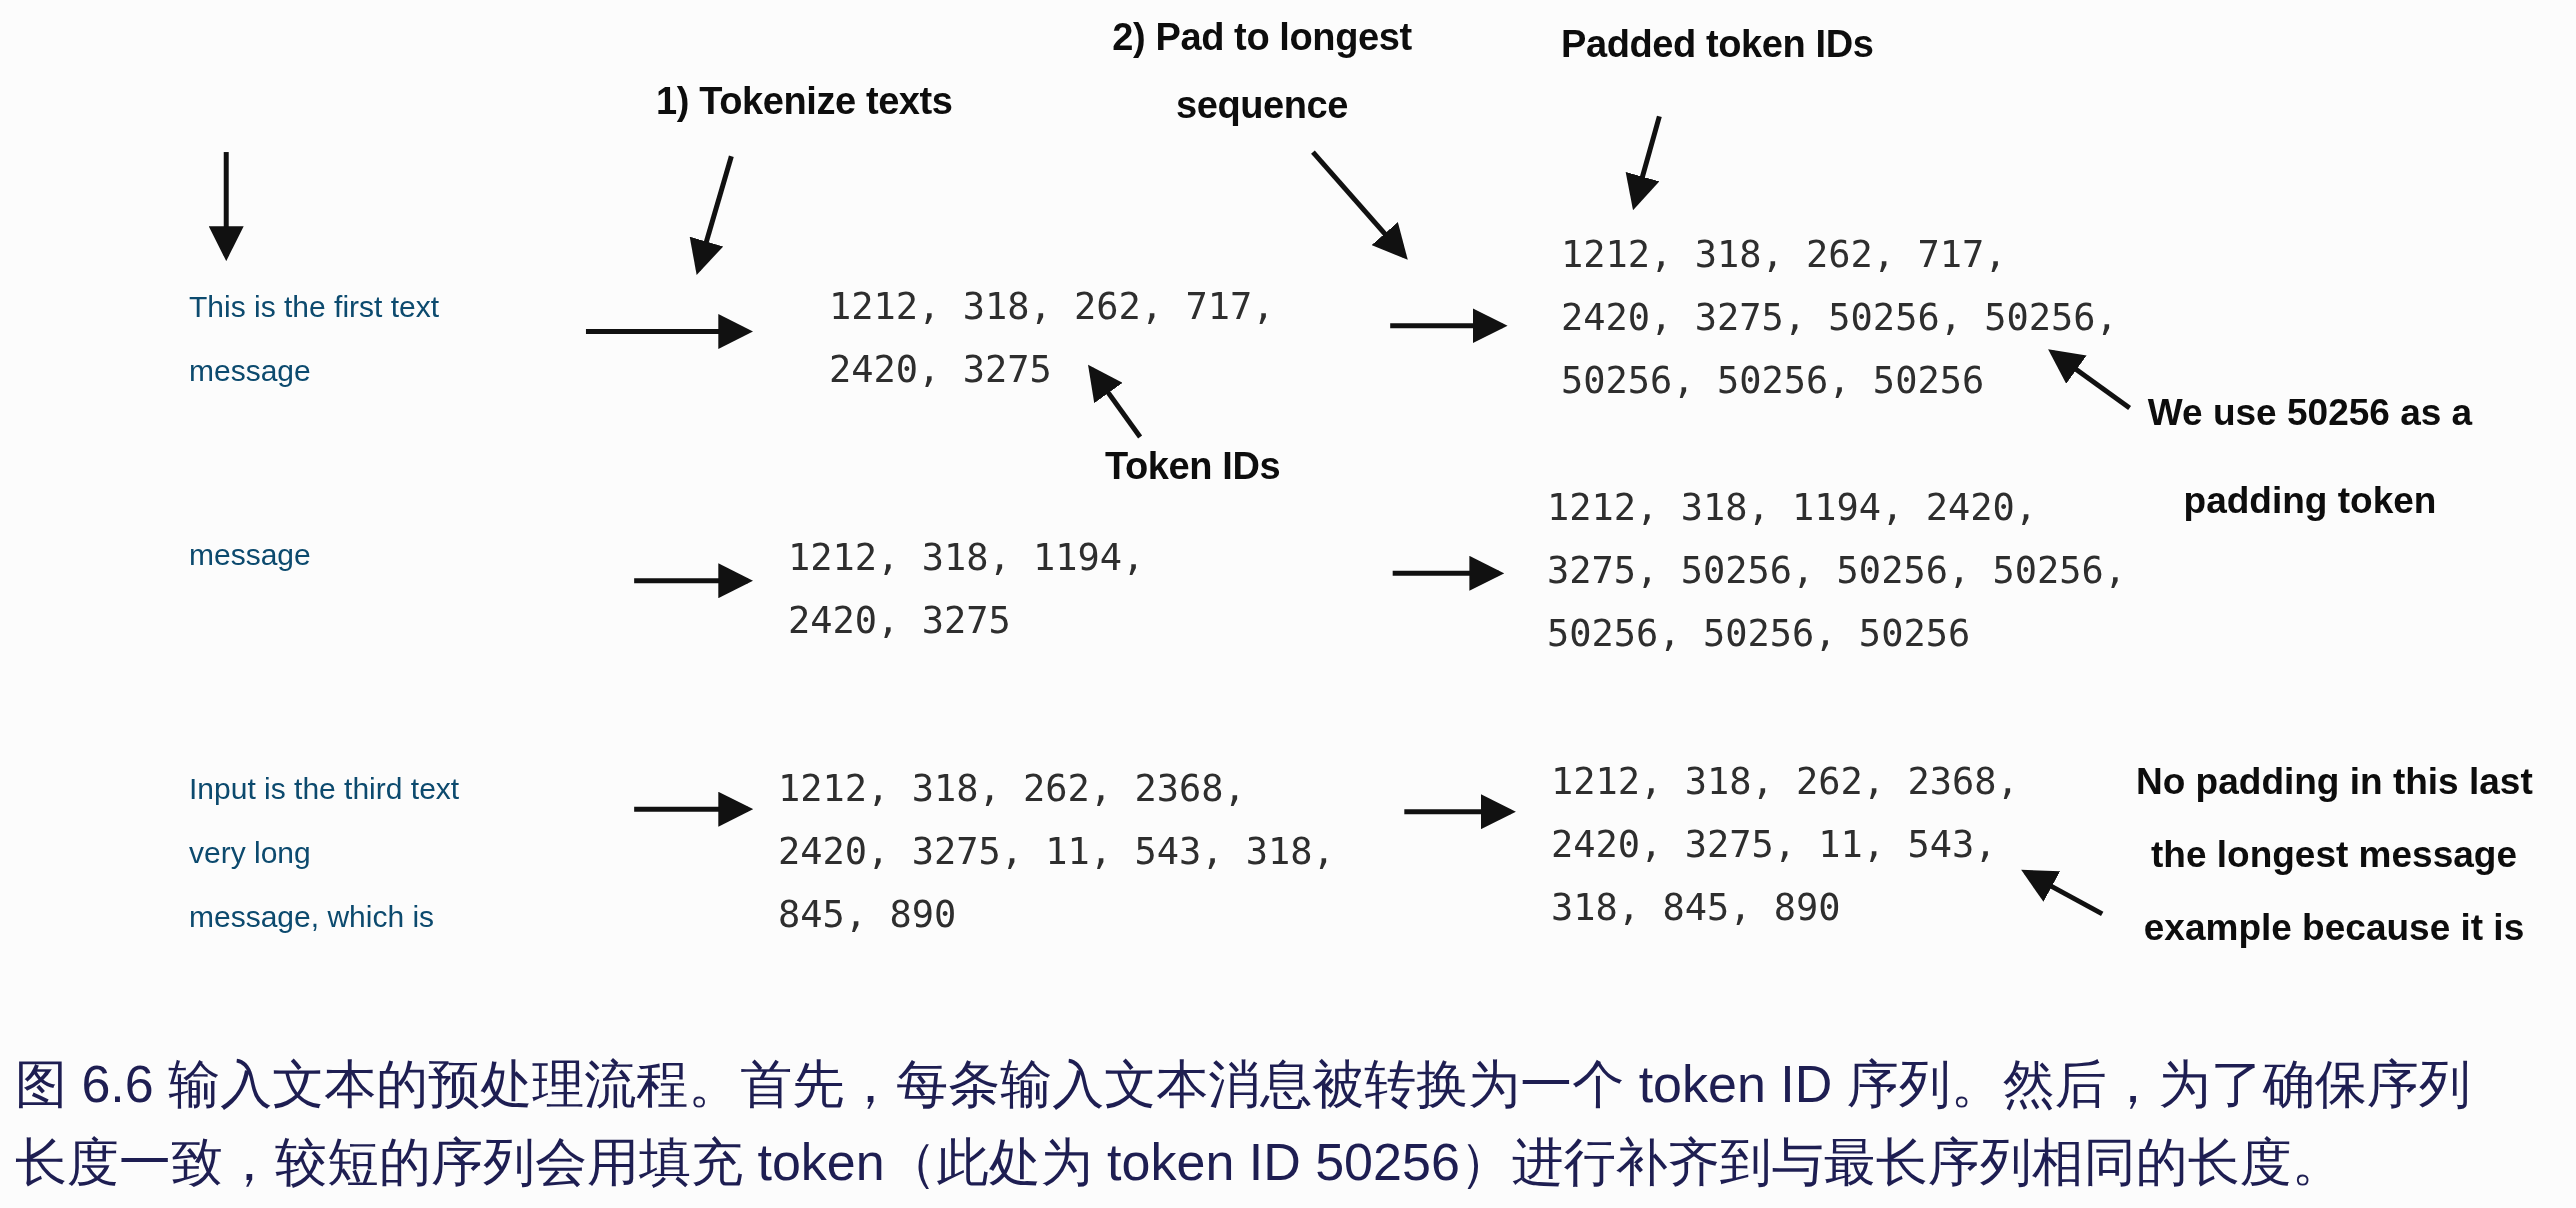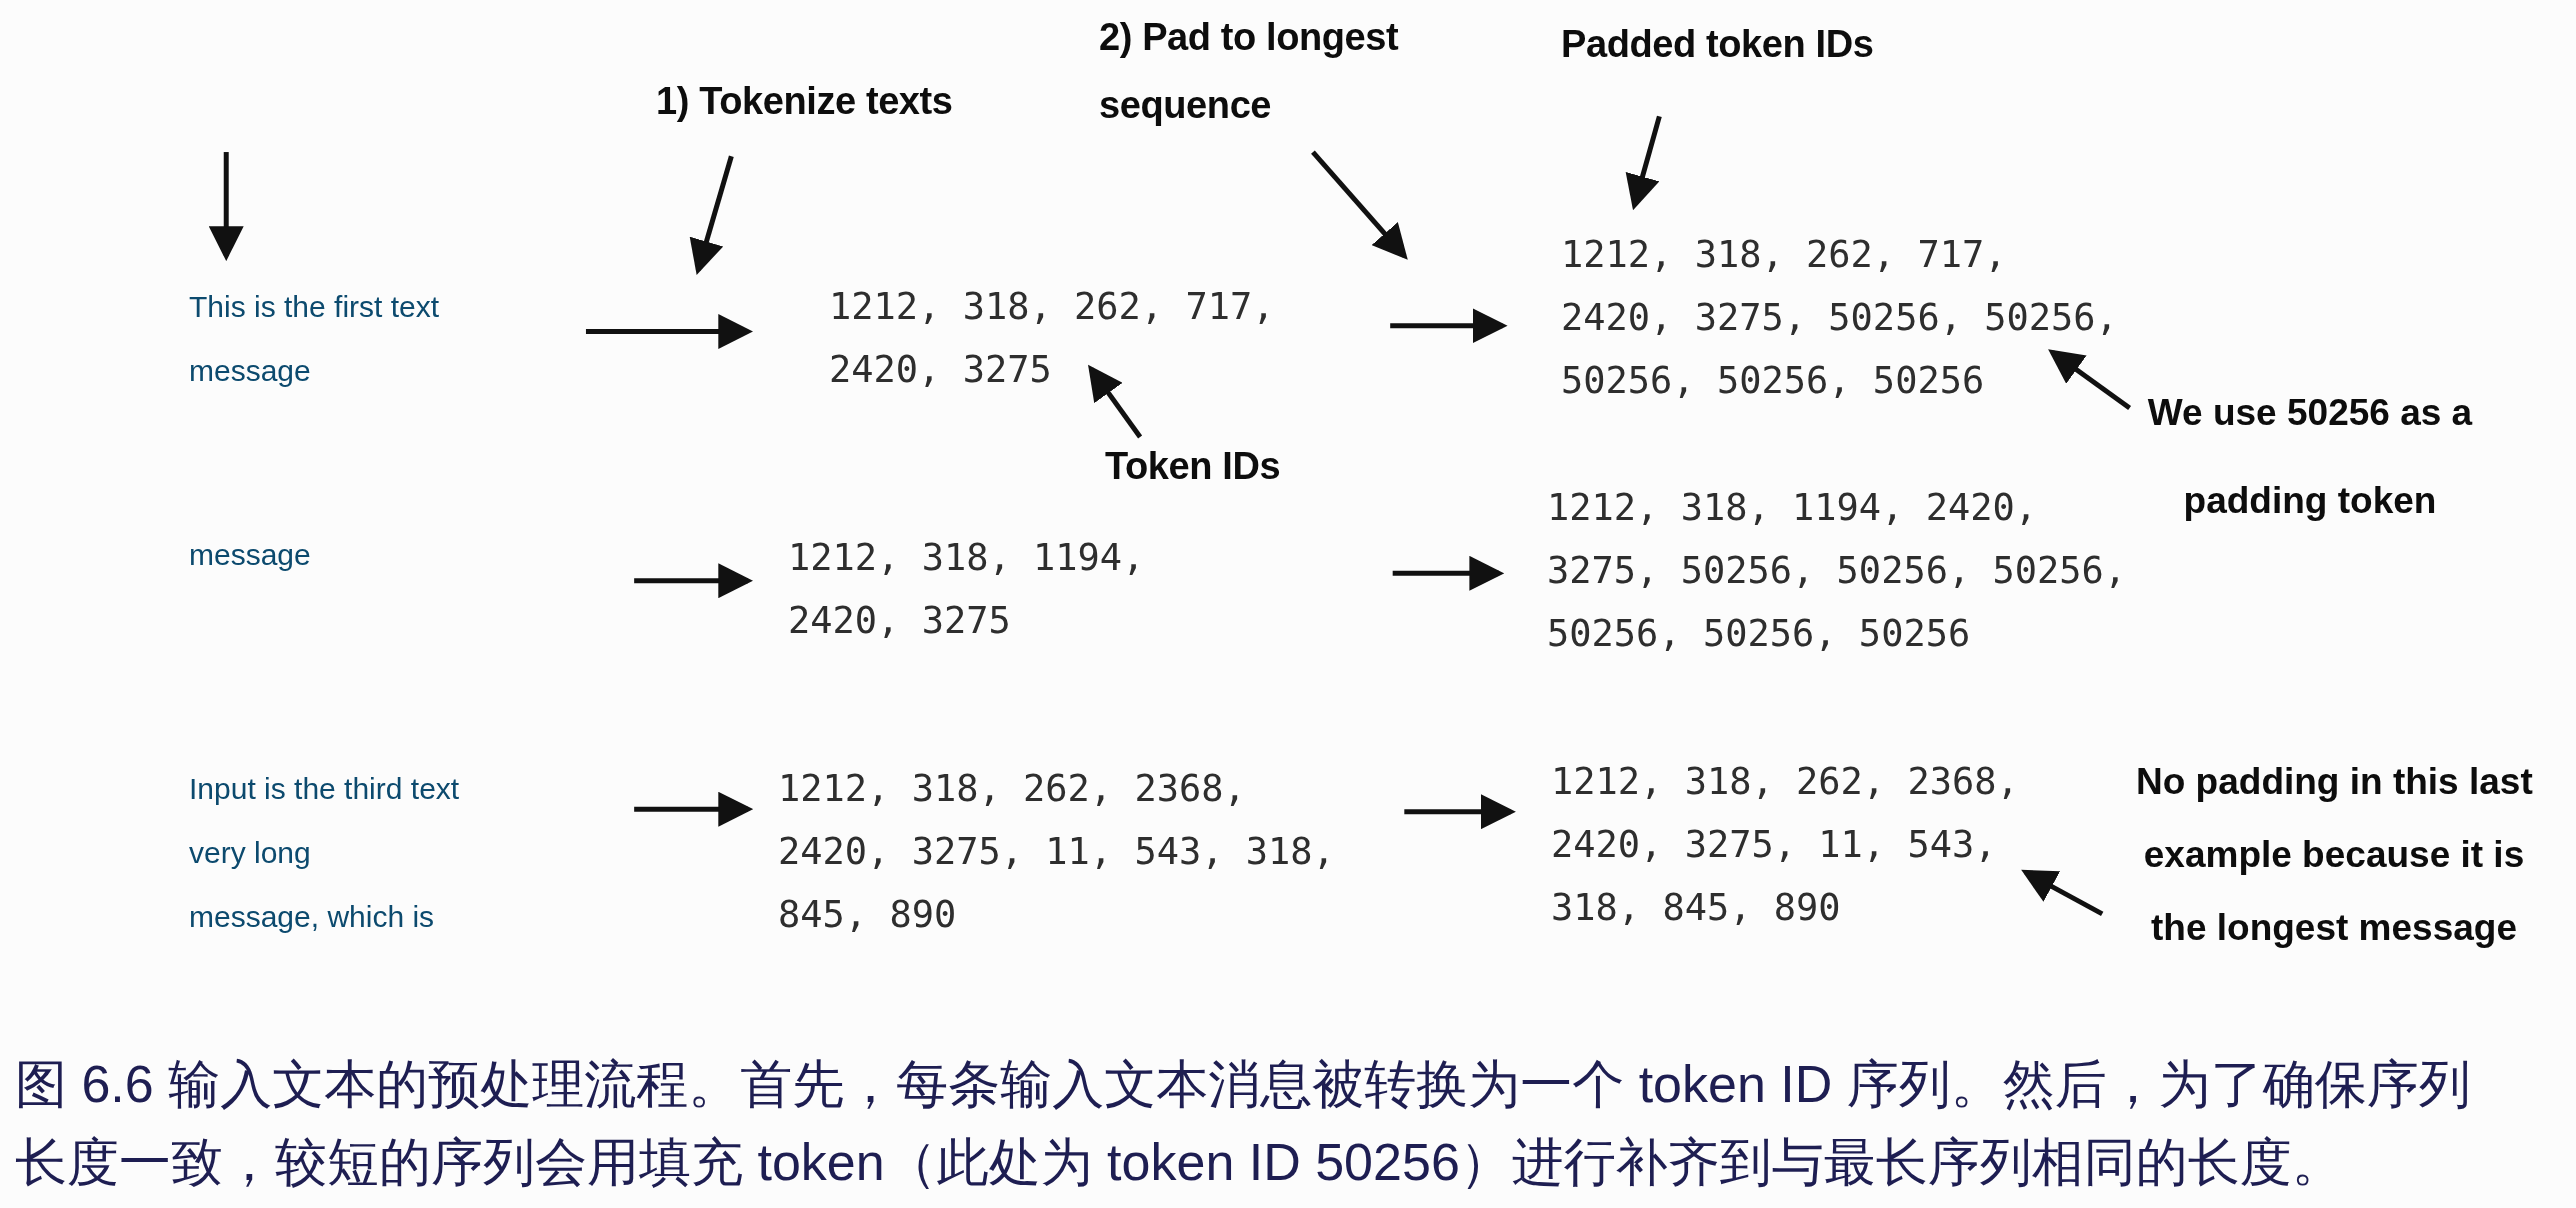--- a/index.html
+++ b/index.html
@@ -6,21 +6,21 @@
   body{
     width:2576px;height:1208px;background:#fcfcfc;position:relative;overflow:hidden;
     font-family:"Liberation Sans",sans-serif;
   }
   #canvas{position:absolute;left:0;top:0;width:2576px;height:1208px;}
   .arrows{position:absolute;left:0;top:0;width:2576px;height:1208px;pointer-events:none;}
   .hlabel{
     position:absolute;font-weight:bold;font-size:38px;line-height:43px;
     color:#0d0d0d;white-space:nowrap;letter-spacing:-0.4px;
   }
-  .hlabel.center{line-height:68px;}
+  .hlabel.center{text-align:center;line-height:68px;}
   .msg{
     position:absolute;font-size:30px;line-height:64px;color:#0c4a6e;white-space:nowrap;
   }
   .mono{
     position:absolute;font-family:"DejaVu Sans Mono",monospace;font-size:37px;
     line-height:63px;color:#2e2e2e;white-space:nowrap;
   }
   .mono .u{
     text-decoration-color:#6f6f6f;
     text-decoration-thickness:3.3px;
@@ -114,22 +114,22 @@
       <div><span>2420, 3275, 11, 543,</span></div>
       <div><span>318, 845, 890</span></div>
     </div>
 
   <div class="note" style="left:2127px;top:369px;width:366px;line-height:88px">
       <div>We use 50256 as a</div>
       <div>padding token</div>
     </div>
   <div class="note" style="left:2136px;top:745px;width:396px;line-height:73px">
       <div>No padding in this last</div>
+      <div>the longest message</div>
       <div>example because it is</div>
-      <div>the longest message</div>
     </div>
 
   <div class="caption">
       <div>图 6.6 输入文本的预处理流程。首先，每条输入文本消息被转换为一个 token ID 序列。然后，为了确保序列</div>
       <div>长度一致，较短的序列会用填充 token（此处为 token ID 50256）进行补齐到与最长序列相同的长度。</div>
     </div>
 
 </div>
 
 

